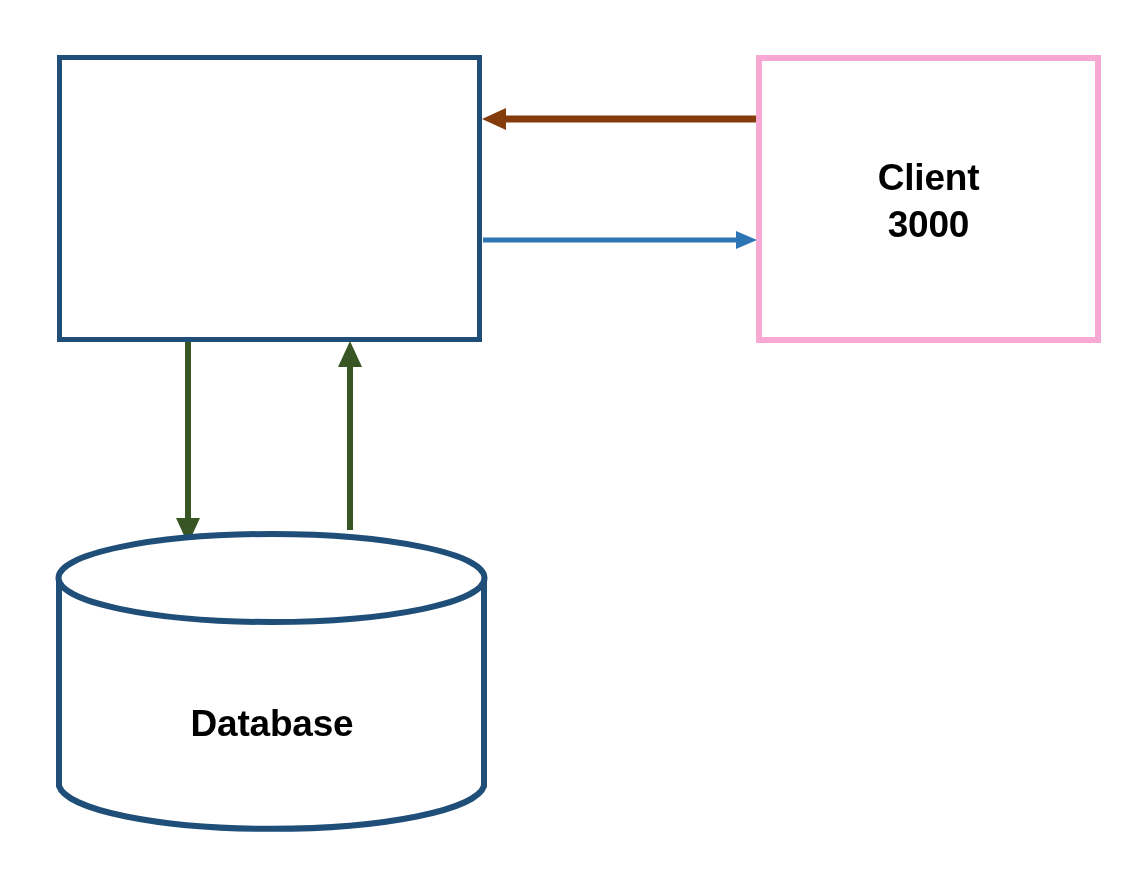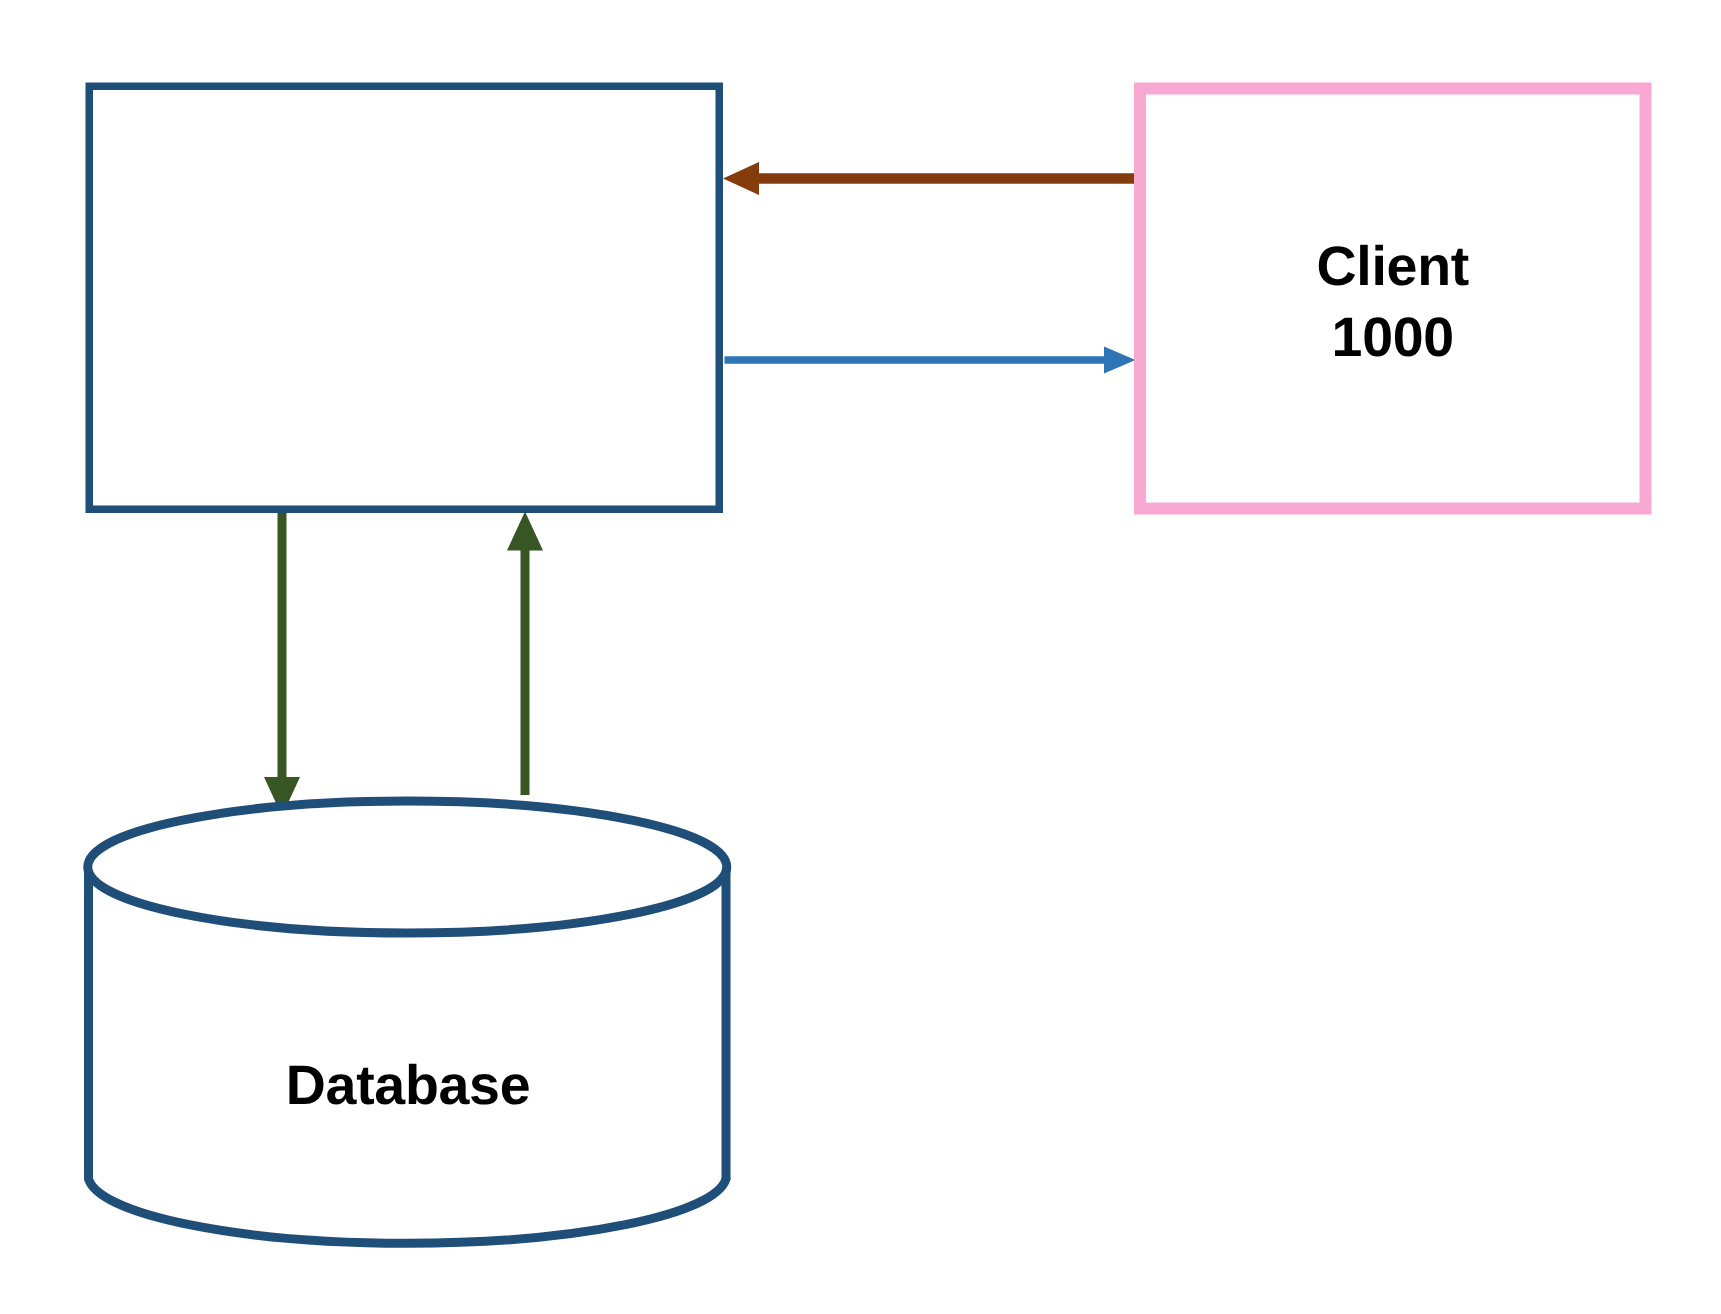--- a/index.html
+++ b/index.html
@@ -52,21 +52,21 @@
     border: 5px solid #1F4E79;
   }
   #server-text-wrap {
     margin-top: 4px;
   }
   #client-box {
     left: 756px;
     top: 55px;
     width: 345px;
     height: 288px;
-    border: 8px solid #f9a8d4;
+    border: 6px solid #f9a8d4;
   }
   #client-text-wrap {
     margin-top: 4px;
   }
   #database-label {
     position: absolute;
     left: 58px;
     top: 700px;
     width: 428px;
     text-align: center;
@@ -109,21 +109,21 @@
   </svg>
 
   <div class="node-box" id="server-box">
     <div id="server-text-wrap">
     </div>
   </div>
 
   <div class="node-box" id="client-box">
     <div id="client-text-wrap">
       <div class="node-label">Client</div>
-      <div class="node-label">1000</div>
+      <div class="node-label">3000</div>
     </div>
   </div>
 
   <div id="database-label">
     <div class="node-label">Database</div>
   </div>
 
 </div>
 
 </body></html>

